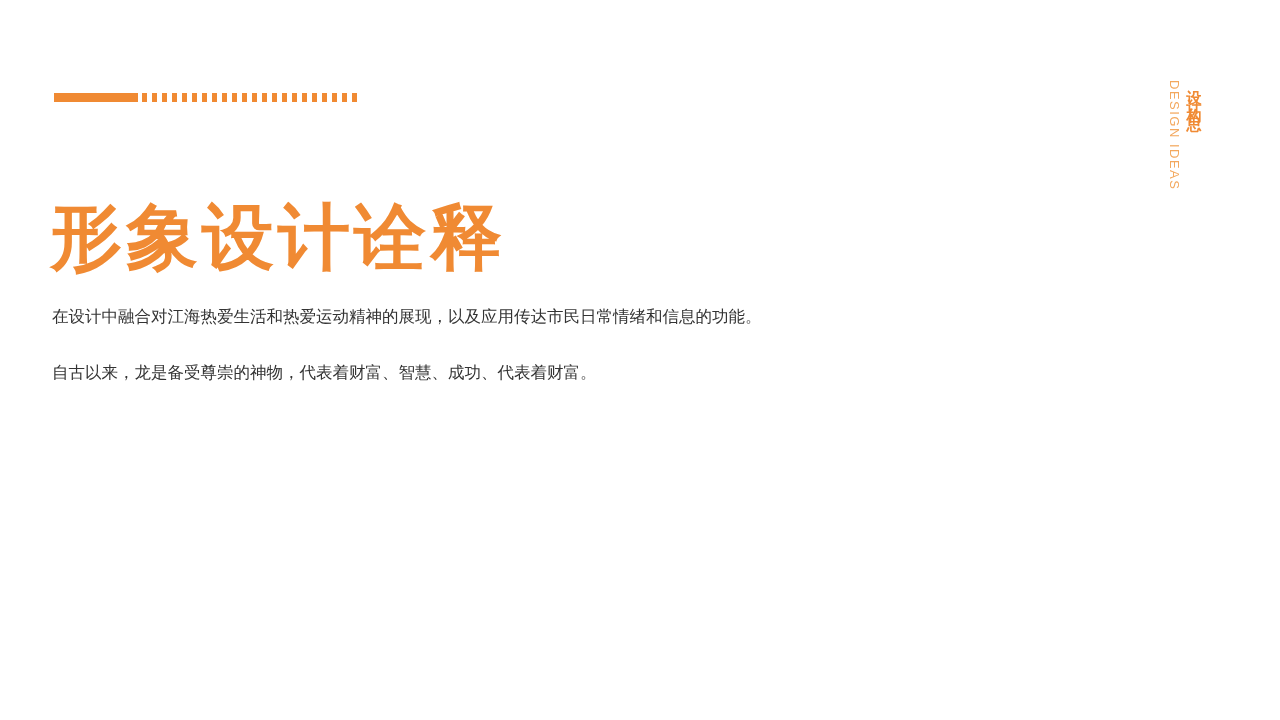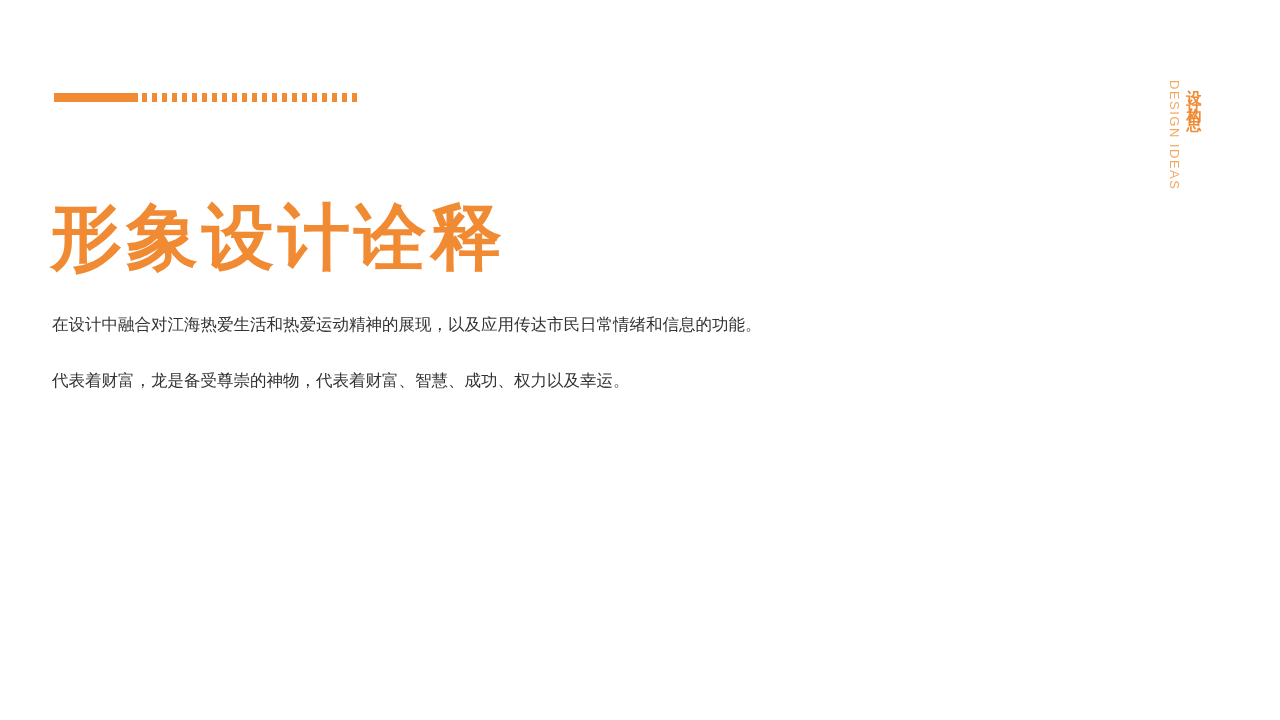--- a/index.html
+++ b/index.html
@@ -88,21 +88,21 @@
     font-weight: 400;
     letter-spacing: 1.5px;
     line-height: 1;
     margin-top: 2px;
   }
 
   
   .body-copy {
     position: absolute;
     left: 52px;
-    top: 312px;
+    top: 304px;
     width: 1010px;
     color: #333333;
     font-size: 16.5px;
     line-height: 1.55;
   }
   .para {
     margin: 0 0 30px 0;
   }
   .para:last-child {
     margin-bottom: 0;
@@ -146,16 +146,16 @@
 
   <h1 class="title">形象设计诠释</h1>
 
   <div class="side-label">
     <div class="side-cn">设计构思</div>
     <div class="side-en">DESIGN IDEAS</div>
   </div>
 
   <div class="body-copy">
     <p class="para">在设计中融合对江海热爱生活和热爱运动精神的展现，以及应用传达市民日常情绪和信息的功能。</p>
-    <p class="para">代表着财富，龙是备受尊崇的神物，代表着财富、智慧、成功、权力以及幸运。</p>
+    <p class="para">自古以来，龙是备受尊崇的神物，代表着财富、智慧、成功、代表着财富。</p>
   </div>
 
 </div>
 
 </body></html>

